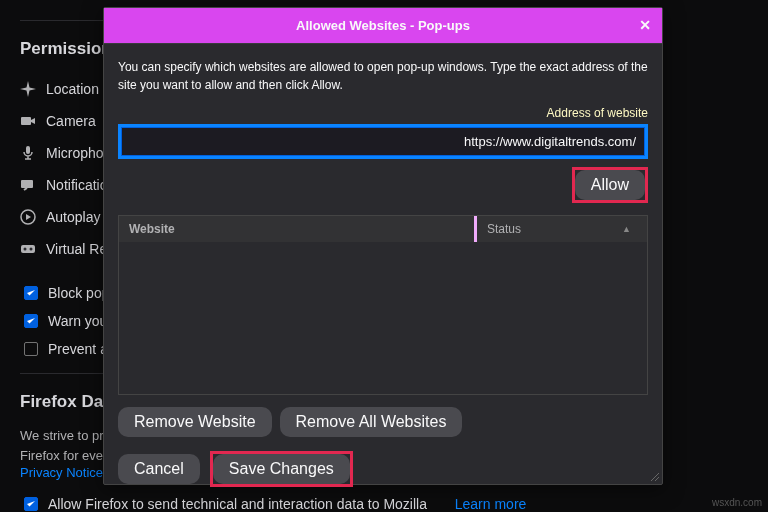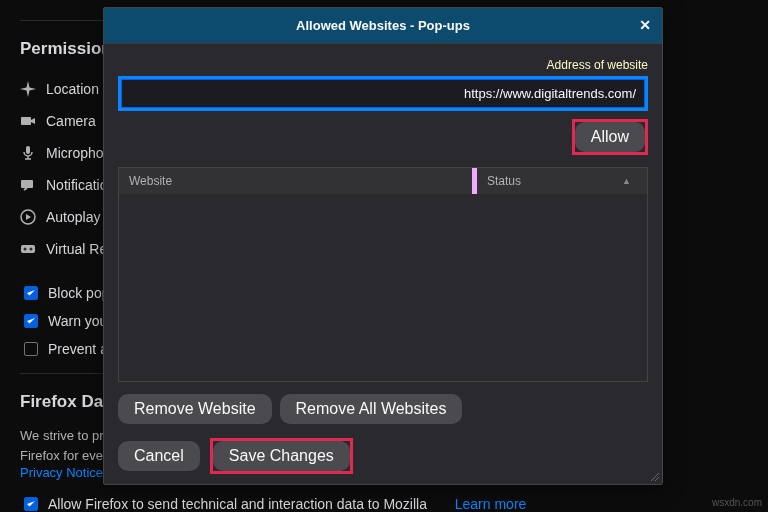--- a/index.html
+++ b/index.html
@@ -14,35 +14,35 @@
 .perm-row .icon { width: 16px; height: 16px; fill: #b1b1b3; flex-shrink: 0; }
 .check-row { display: flex; align-items: center; height: 28px; gap: 10px; font-size: 14px; color: #d7d7db; }
 .check-row .cb { width: 14px; height: 14px; border: 1px solid #737373; border-radius: 2px; margin-left: 4px; display: flex; align-items: center; justify-content: center; }
 .check-row .cb.checked { background: #0060df; border-color: #0060df; }
 .check-row .cb.checked svg { width: 10px; height: 10px; fill: #fff; }
 
 .desc { font-size: 13px; color: #b1b1b3; line-height: 1.5; }
 .link { color: #0a84ff; }
 
 .dialog { position: absolute; left: 103px; top: 7px; width: 560px; height: 478px; background: #2a2a2e; border: 1px solid #444; border-radius: 2px; display: flex; flex-direction: column; box-shadow: 0 4px 20px rgba(0,0,0,0.5); }
-.dialog-header { position: relative; text-align: center; padding: 10px 0; color: #f9f9fa; font-size: 13px; font-weight: 600; border-bottom: 1px solid #3a3a3e; background: #0c4a6e; }
+.dialog-header { position: relative; text-align: center; padding: 10px 0; color: #f9f9fa; font-size: 13px; font-weight: 600; border-bottom: 1px solid #3a3a3e; background: #d946ef; }
 .close-btn { position: absolute; right: 8px; top: 8px; width: 18px; height: 18px; cursor: pointer; color: #f9f9fa; font-size: 14px; display: flex; align-items: center; justify-content: center; }
 .dialog-body { padding: 14px 14px 0 14px; flex: 1; display: flex; flex-direction: column; }
 .intro { color: #f9f9fa; font-size: 12px; line-height: 1.5; margin-bottom: 12px; }
 .label { color: #fef9c3; font-size: 12px; margin-bottom: 4px; text-align: right; }
 .input-hl { border: 3px solid #0a84ff; padding: 0; margin-bottom: 8px; }
 .url-input { width: 100%; background: #1c1b22; border: 1px solid #0060df; color: #f9f9fa; font-size: 13px; padding: 6px 8px; outline: none; text-align: right; }
 .allow-row { display: flex; justify-content: flex-end; margin-bottom: 12px; }
 .allow-hl { border: 3px solid #e22850; display: inline-block; }
 .btn { background: #4a4a4f; color: #f9f9fa; border: none; padding: 6px 16px; font-size: 16px; cursor: pointer; border-radius: 10px; }
 
 .table-area { border: 1px solid #444; flex: 1; display: flex; flex-direction: column; background: #2a2a2e; margin-bottom: 12px; min-height: 180px; }
 .table-head { display: flex; background: #323234; }
 .th { padding: 6px 10px; color: #b1b1b3; font-size: 12px; }
-.th-website { flex: 1; border-right: 5px solid #f0abfc; }
+.th-website { flex: 1; border-right: 3px solid #f0abfc; font-weight: bold; }
 .th-status { width: 170px; display: flex; justify-content: space-between; align-items: center; }
 .th-status .sort { font-size: 9px; color: #888; padding-right: 6px; }
 .table-body { flex: 1; background: #2a2a2e; }
 
 .remove-row { display: flex; gap: 8px; margin-bottom: 14px; }
 .footer-row { display: flex; gap: 10px; align-items: center; padding-right: 2px; padding-bottom: 10px; }
 .save-hl { border: 3px solid #e22850; display: inline-block; }
 .resize { position: absolute; right: 2px; bottom: 2px; width: 12px; height: 12px; }
 .resize svg { width: 12px; height: 12px; stroke: #666; }
 
@@ -136,20 +136,21 @@
     &nbsp;&nbsp;<span class="link">Learn more</span>
   </div>
 </div>
 
 <div class="dialog">
   <div class="dialog-header">
     <span>Allowed Websites - Pop-ups</span>
     <span class="close-btn">✕</span>
   </div>
   <div class="dialog-body">
+    <div class="intro">You can specify which websites are allowed to open pop-up windows. Type the exact address of the site you want to allow and then click Allow.</div>
     <div class="label">Address of website</div>
     <div class="input-hl">
       <input class="url-input" type="text" value="https://www.digitaltrends.com/" style="">
     </div>
     <div class="allow-row">
       <span class="allow-hl">
         <button class="btn">Allow</button>
       </span>
     </div>
     <div class="table-area">

